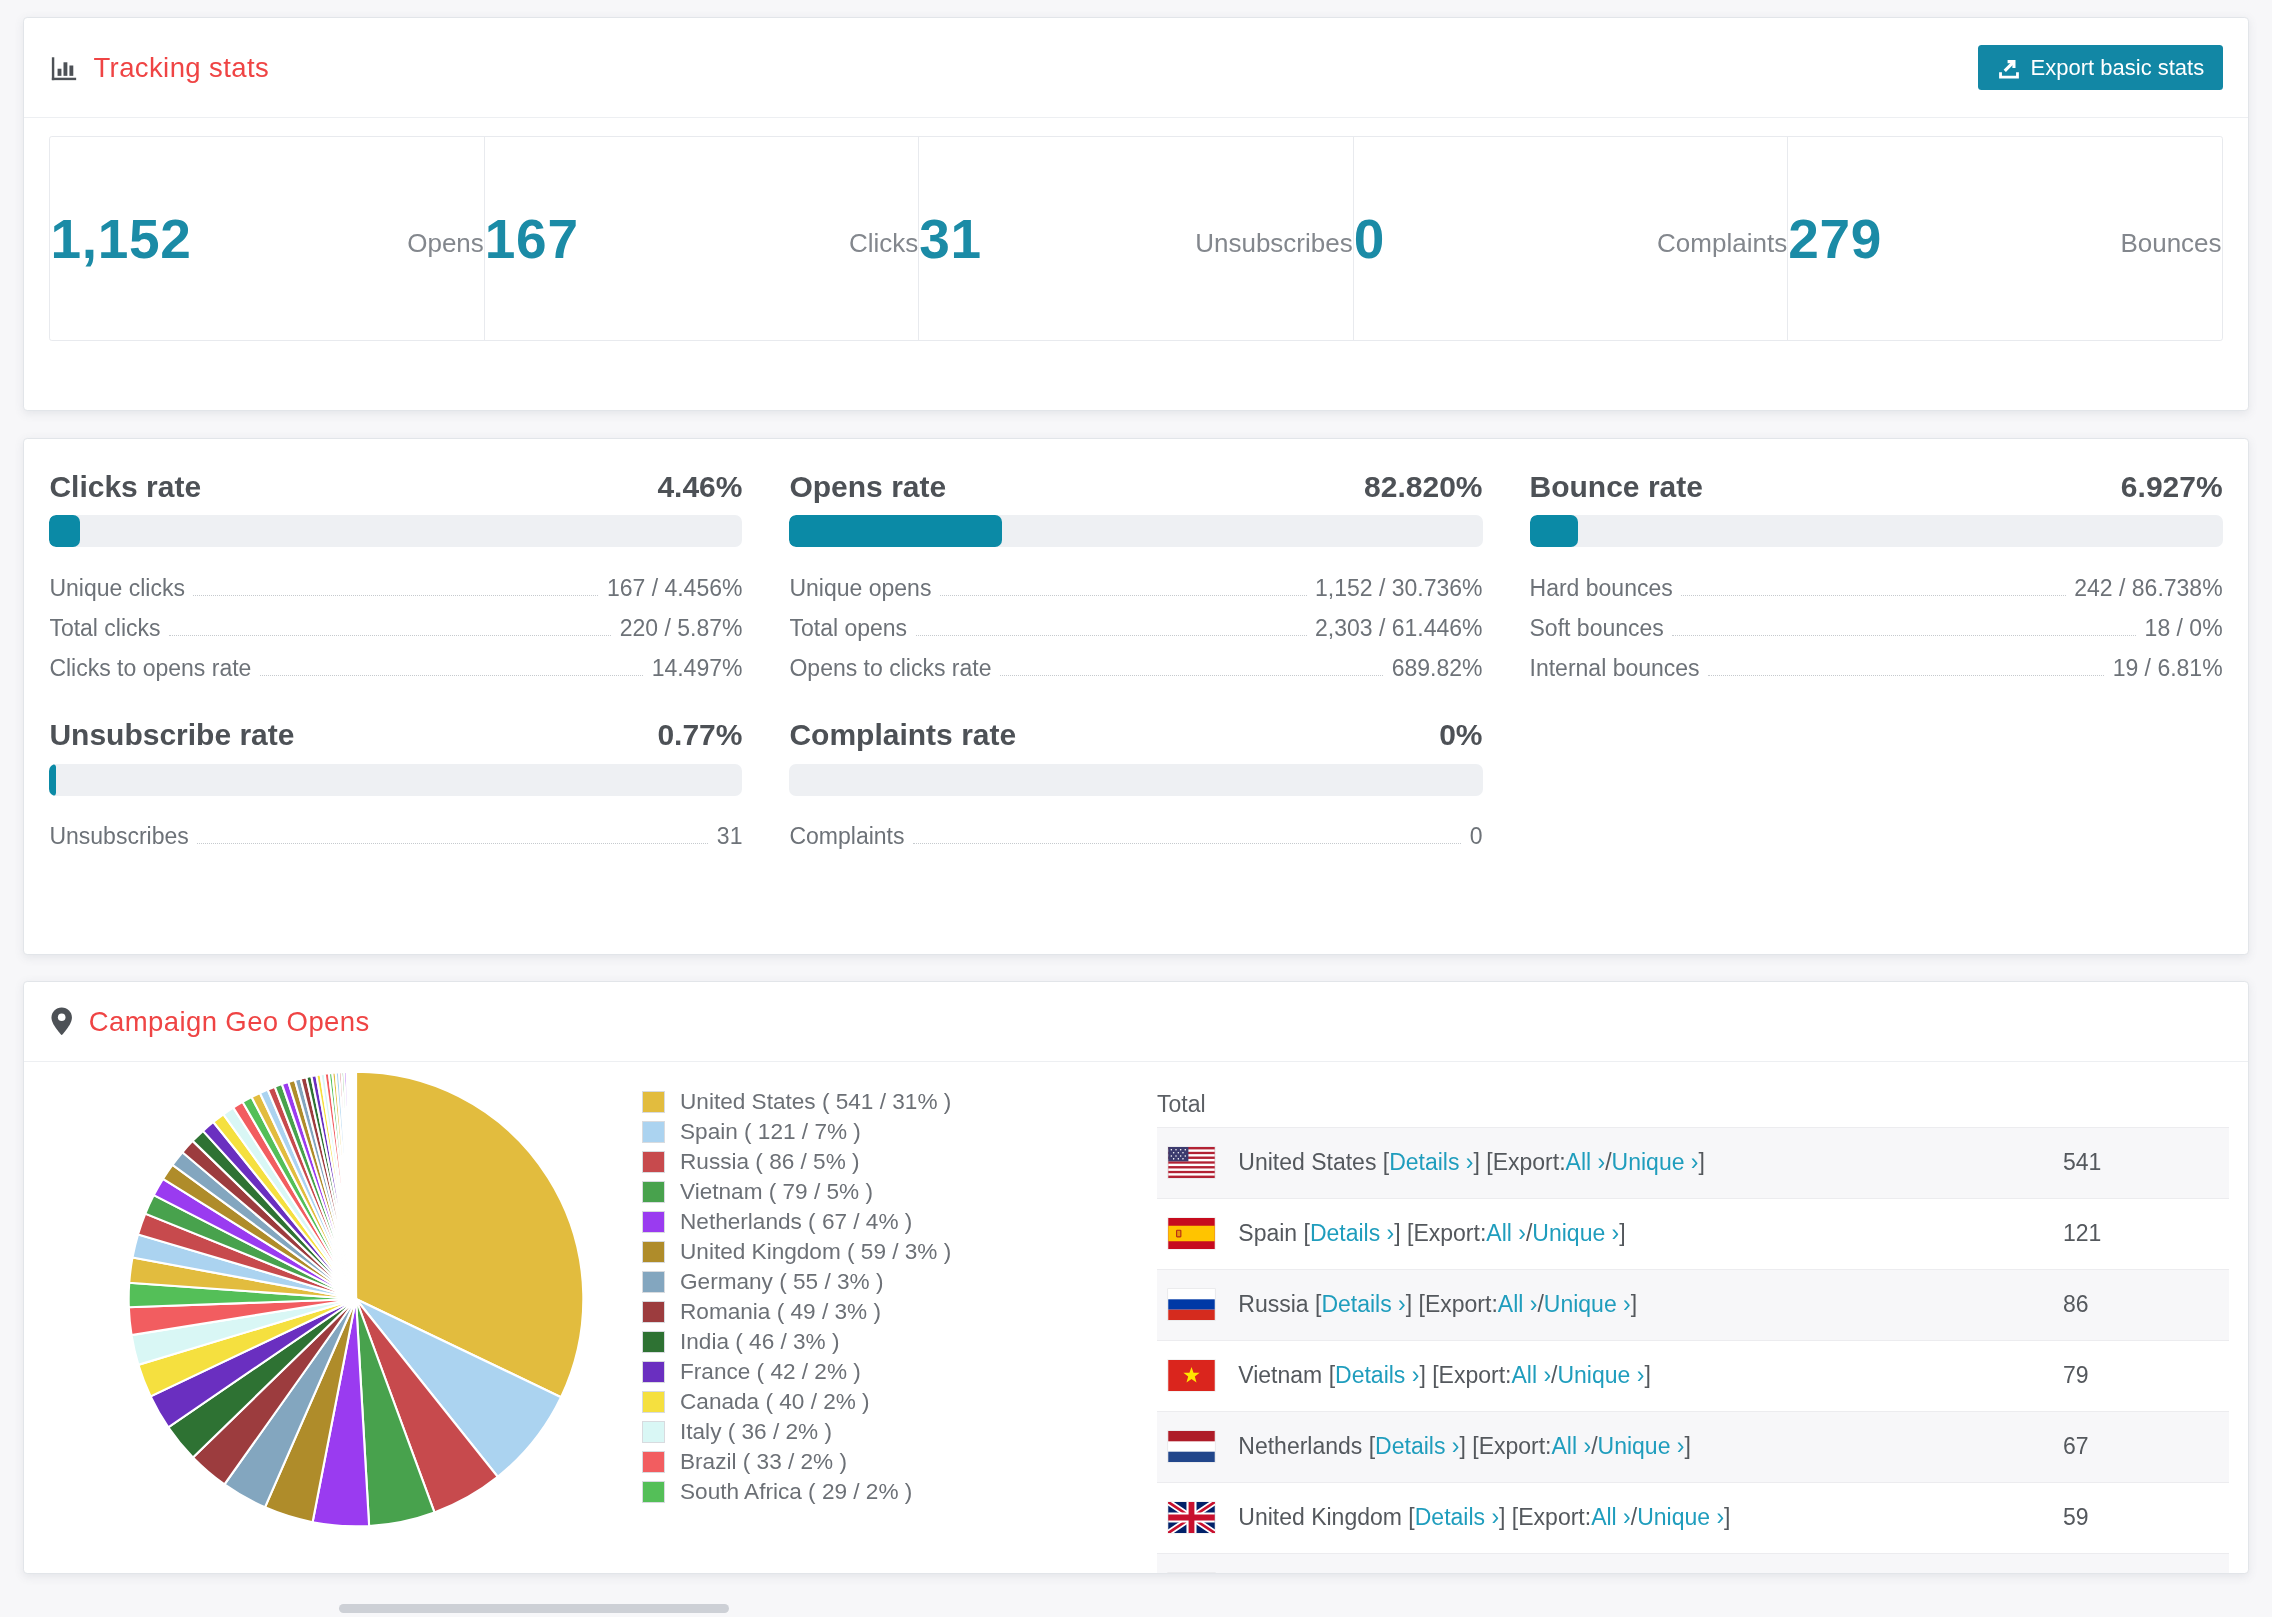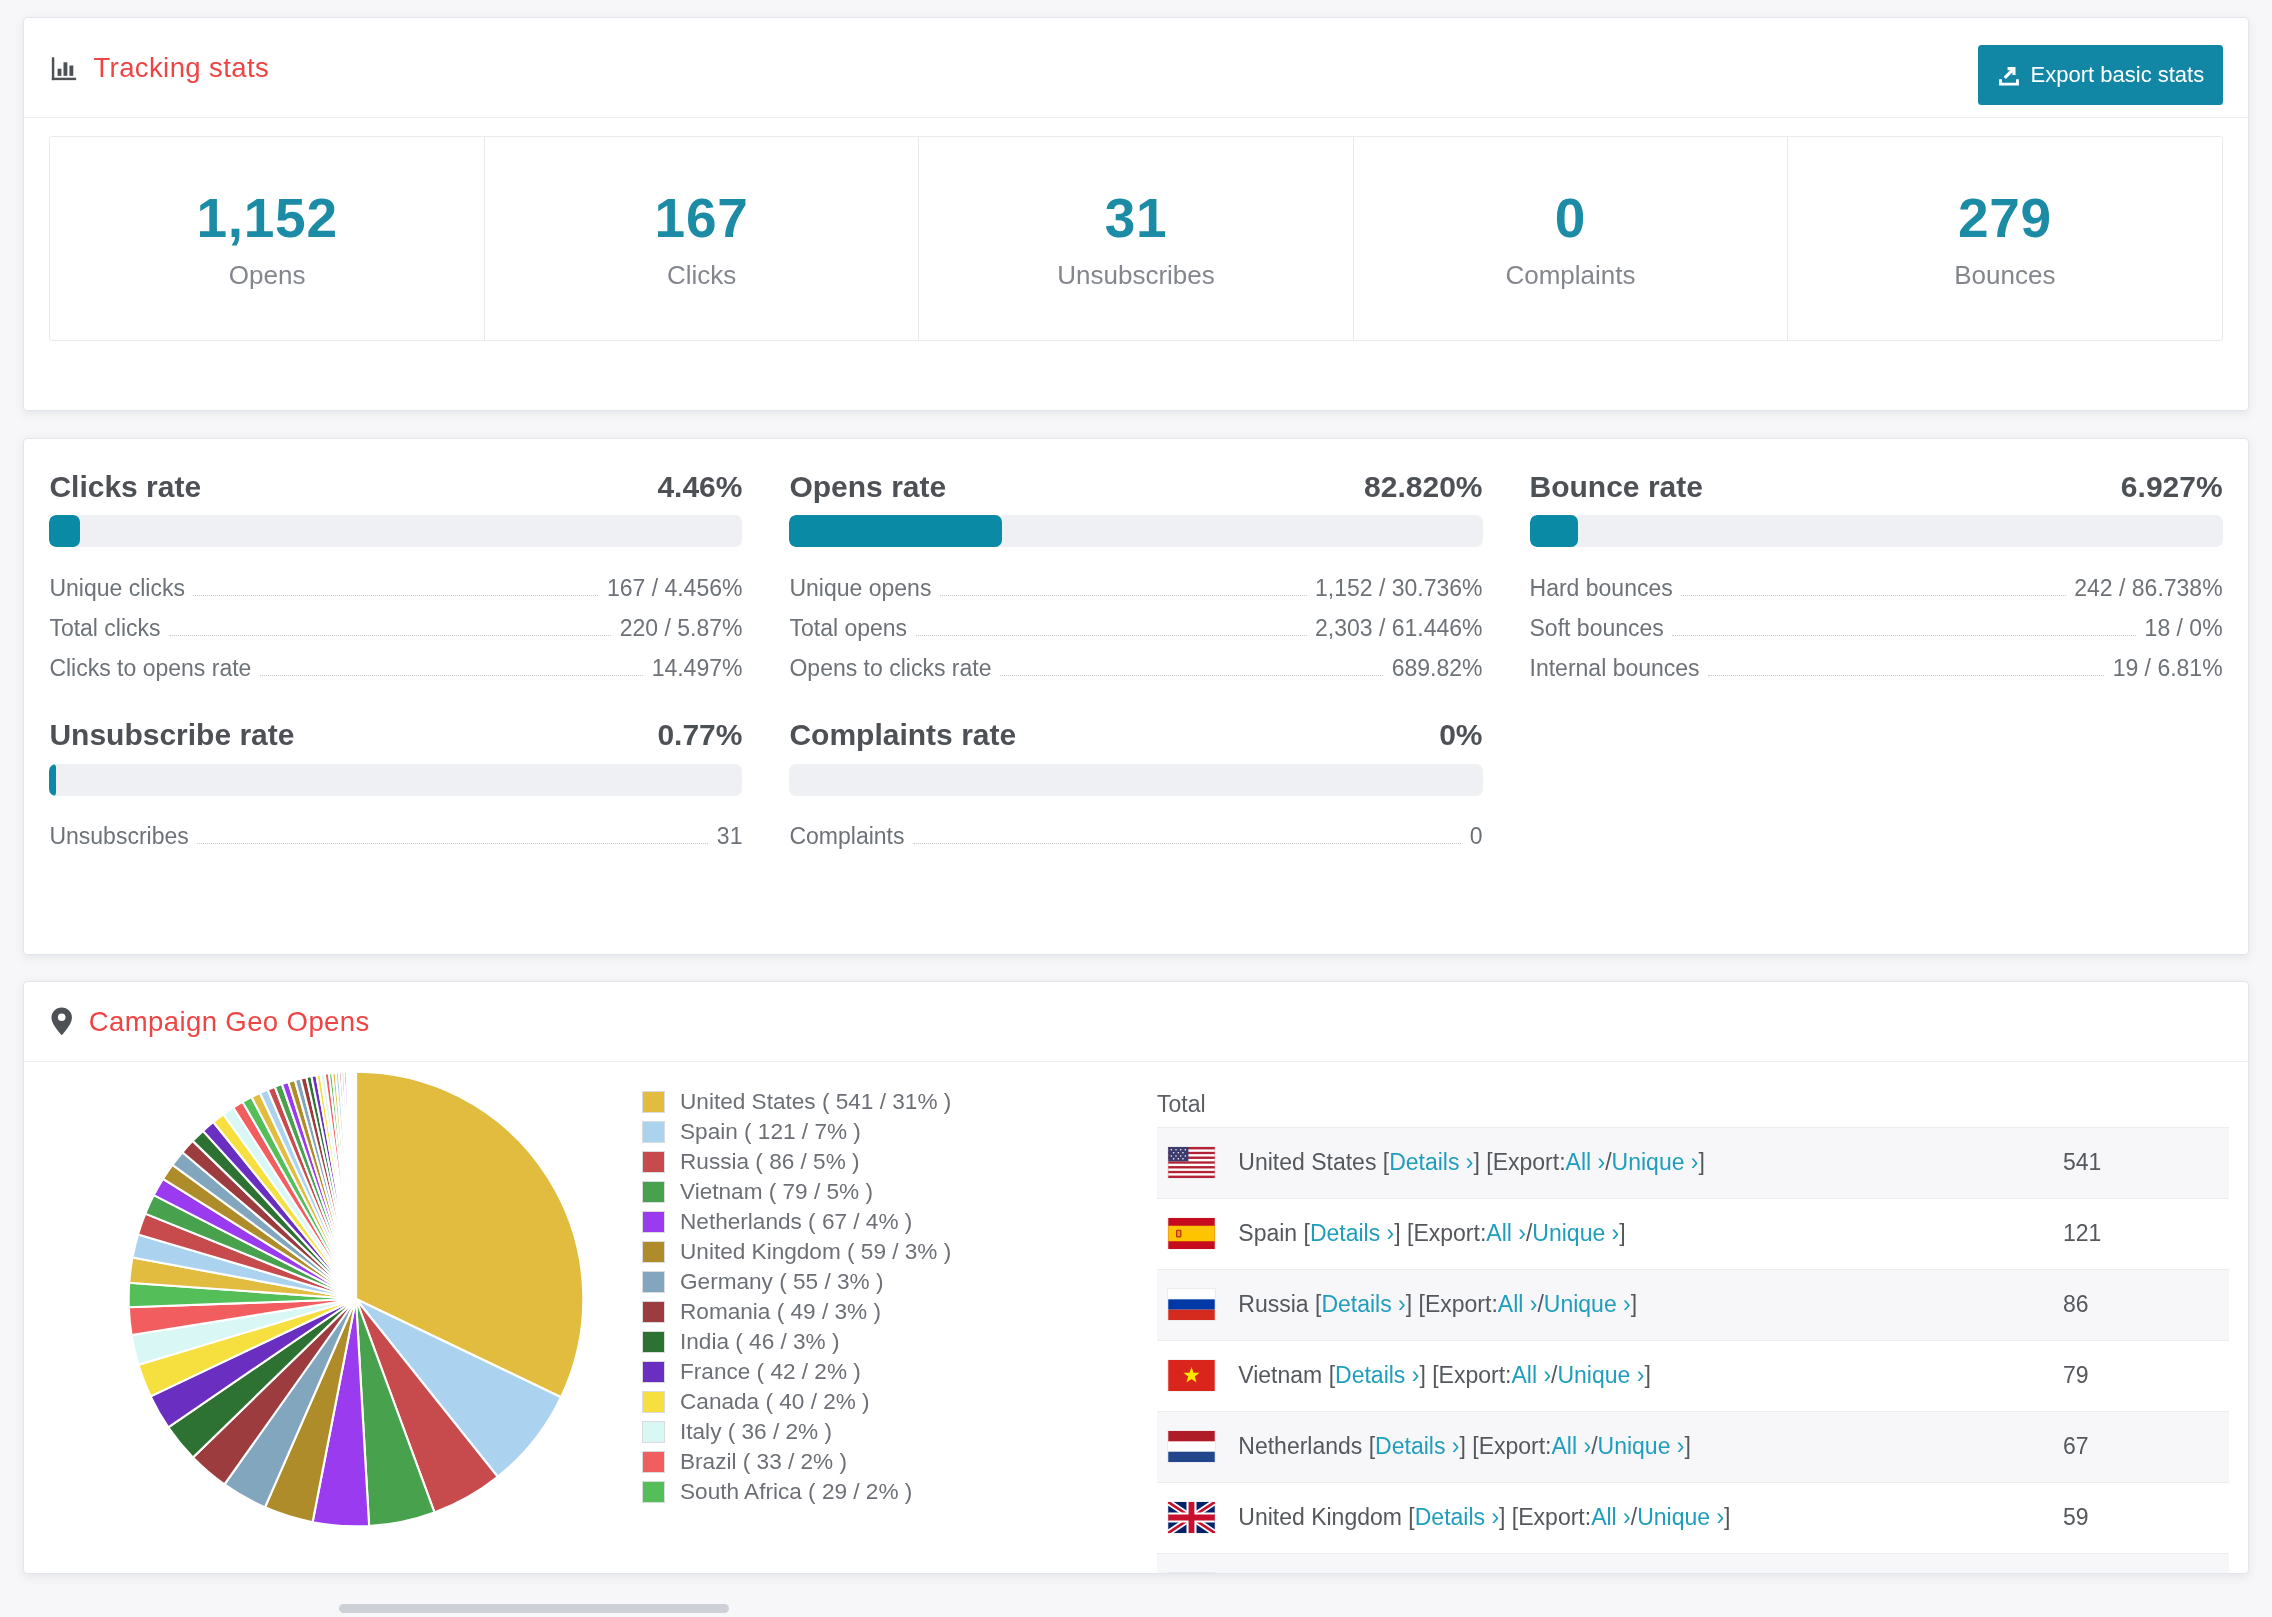--- a/index.html
+++ b/index.html
@@ -18,28 +18,28 @@
   #panel-rates{top:438px;height:517px}
   #panel-geo{top:981px;height:593px;overflow:hidden}
 
   .panel-header{display:flex;align-items:center;height:99px;padding:0 25.4px;position:relative}
   #panel-geo .panel-header{height:79px}
   .panel-title{font-size:27.5px;color:#ef4444;margin-left:14px;letter-spacing:0.4px}
   .hdr-divider{height:0.7px;background:#edeff2}
 
   
   #export-btn{
-    position:absolute;right:25.4px;top:27px;height:60px;
+    position:absolute;right:25.4px;top:27px;height:45px;
     background:#1287a5;color:#fff;border:none;border-radius:3.5px;
     font-size:22px;font-family:inherit;padding:0 18.4px;display:flex;align-items:center;gap:10px;cursor:pointer;
   }
 
   
   #stats-strip{display:flex;margin:18.4px 25.4px 0;height:205px;border:0.7px solid #e8eaee;border-radius:2.8px;box-sizing:border-box}
-  .stat-cell{flex:1;display:flex;flex-direction:column;align-items:center;justify-content:center;border-left:0.7px solid #e8eaee}
+  .stat-cell{flex:1;display:flex;flex-direction:row;align-items:center;justify-content:space-between;border-left:0.7px solid #e8eaee}
   .stat-cell:first-child{border-left:none}
   .stat-value{font-size:55px;font-weight:700;color:#1b8ba6;letter-spacing:0.7px}
   .stat-label{font-size:26px;color:#83878d;margin-top:10px}
 
   
   #rates-grid{display:grid;grid-template-columns:1fr 1fr 1fr;column-gap:47px;row-gap:30px;padding:31px 25.4px 0}
   .rate-head{display:flex;justify-content:space-between;align-items:center;font-size:30px;font-weight:700;color:#4d5156;margin-bottom:11.3px}
   .bar-track{height:32px;background:#eef0f3;border-radius:7px;overflow:hidden}
   .bar-fill{height:100%;background:#0b8aa6;border-radius:7px}
   .detail-rows{margin-top:21px}

